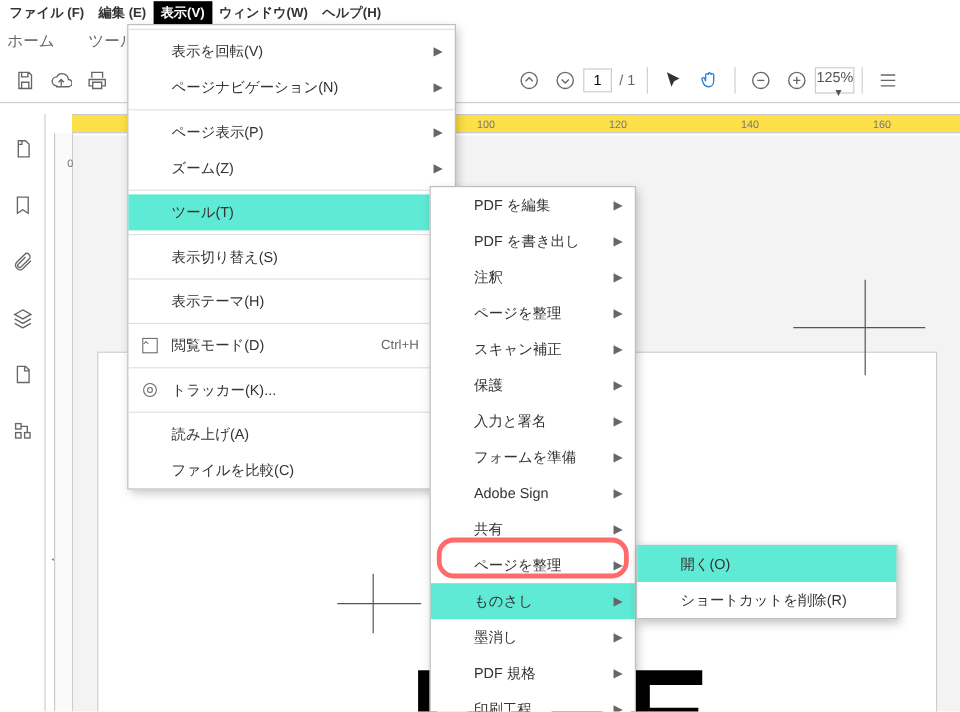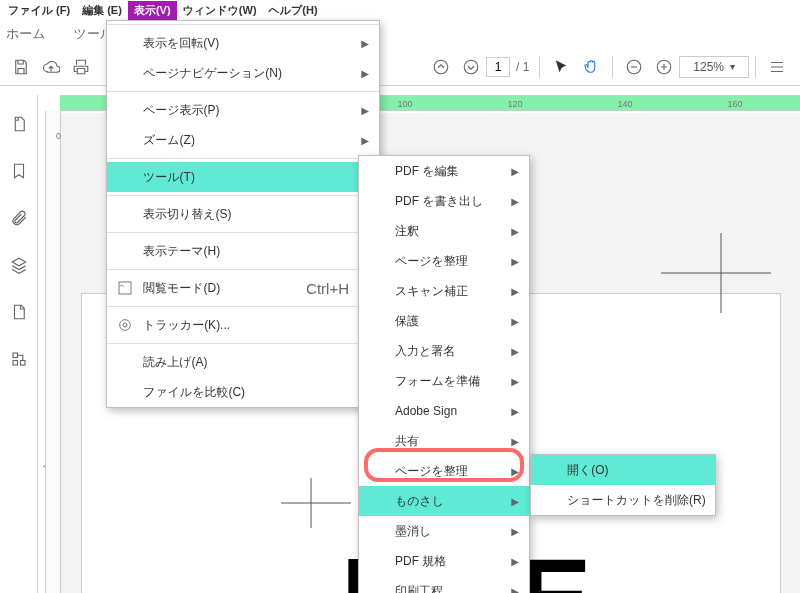--- a/index.html
+++ b/index.html
@@ -1,40 +1,40 @@
 <!DOCTYPE html>
 <html><head>
 <meta charset="utf-8">
 <style>
 * { box-sizing: border-box; margin: 0; padding: 0; font-family: "Meiryo", "Yu Gothic", sans-serif; }
 body { width: 800px; height: 593px; background: #fff; overflow: hidden; font-size: 12px; color: #333; position: relative; }
 
 
 .menubar { display: flex; align-items: center; height: 20px; padding: 0 2px; font-size: 11px; }
 .menubar-item { padding: 2px 6px; cursor: default; font-weight: bold; }
-.menubar-item.active { background: #a21caf; color: #fff; }
+.menubar-item.active { background: #000000; color: #fff; }
 
 
 .tabbar { display: flex; align-items: center; height: 28px; padding: 4px 6px; font-size: 13px; color: #666; }
 .tabbar span { margin-right: 28px; }
 
 
 .toolbar { display: flex; align-items: center; height: 38px; padding: 0 6px; border-bottom: 1px solid #d0d0d0; position: relative; }
 .toolbar .spacer { flex: 0 0 330px; }
 .tool-icon { width: 18px; height: 18px; margin: 0 6px; display:flex; align-items:center; justify-content:center; }
 .tool-icon svg { width: 18px; height: 18px; stroke: #666; fill: none; stroke-width: 1.5; }
 .tool-sep { width: 1px; height: 22px; background: #d0d0d0; margin: 0 6px; }
 .page-ind { display:flex; align-items:center; font-size:12px; color:#666; }
 .page-ind input { width:24px; height:20px; border:1px solid #ccc; text-align:center; font-size:12px; }
 .hand-icon svg { stroke:#2a80d8; }
-.zoom-combo { display:flex; align-items:center; border:1px solid #ccc; height:22px; padding:0 13px; font-size:12px; color:#555;}
+.zoom-combo { display:flex; align-items:center; border:1px solid #ccc; height:22px; padding:0 0; font-size:12px; color:#555;flex-direction:column;}
 .zoom-combo .chev { margin-left:6px; font-size:10px;}
 
 
-.ruler-h { position:absolute; left:60px; top:95px; right:0; height:16px; border-top:1px solid #ccc; border-bottom:1px solid #ccc; background:#86efac; font-size:9px; color:#777; }
+.ruler-h { position:absolute; left:60px; top:95px; right:0; height:16px; border-top:1px solid #ccc; border-bottom:1px solid #ccc; background:#fde047; font-size:9px; color:#777; }
 .ruler-h .tlabel { position:absolute; top:3px; transform:translateX(-50%); }
 
 
 .sidebar { position:absolute; left:0; top:95px; width:38px; bottom:0; border-right:1px solid #d0d0d0; display:flex; flex-direction:column; align-items:center; padding-top:20px; gap:26px; background:#fff; }
 .sidebar .sicon svg { width:18px; height:18px; stroke:#666; fill:none; stroke-width:1.5; }
 .side-collapse { position:absolute; left:40px; top:455px; width:14px; height:20px; display:flex; align-items:center; justify-content:center; color:#888; font-size:11px;}
 
 
 .ruler-v { position:absolute; left:45px; top:111px; width:16px; bottom:0; border-right:1px solid #ccc; border-left:1px solid #ccc; background:#fafafa; font-size:9px; color:#777;}
 
@@ -45,28 +45,28 @@
 .cross-b { position:absolute; left:220px; top:365px; }
 .cross line { stroke:#555; stroke-width:1; }
 .bigtext { position:absolute; left:280px; top:420px; font-size:110px; font-weight:700; letter-spacing:-2px; color:#000; white-space:nowrap; }
 .small-0 { position:absolute; left:56px; top:131px; font-size:9px; color:#777; }
 
 
 .menu { position:absolute; background:#fff; border:1px solid #bfbfbf; box-shadow:2px 3px 8px rgba(0,0,0,.25); font-size:12px; }
 .menu .row { display:flex; align-items:center; height:30px; padding:0 14px 0 36px; position:relative; cursor:default; white-space:nowrap;}
 .menu .row.hover { background:#5eead4; }
 .menu .row .arrow { position:absolute; right:10px; font-size:10px; color:#666; }
-.menu .row .sc { position:absolute; right:30px; color:#666; font-size:15px;}
+.menu .row .sc { position:absolute; right:30px; color:#666; font-size:11px;}
 .menu .row .micon { position:absolute; left:10px; width:16px; height:16px; }
 .menu .row .micon svg { width:16px; height:16px; stroke:#666; fill:none; stroke-width:1.3;}
 .menu .sep { height:1px; background:#e0e0e0; margin:3px 0; }
 
 #menu1 { left:106px; top:20px; width:274px; }
 #menu2 { left:358px; top:155px; width:172px; }
-#menu3 { left:530px; top:454px; width:186px; }
+#menu3 { left:530px; top:454px; width:218px; }
 
 .highlight-box { position:absolute; border:4px solid #ff6b6b; border-radius:14px; pointer-events:none; }
 #hl { left:364px; top:448px; width:160px; height:34px; }
 </style>
 </head>
 <body>
 
 <div class="menubar">
   <div class="menubar-item">ファイル (F)</div>
   <div class="menubar-item">編集 (E)</div>

